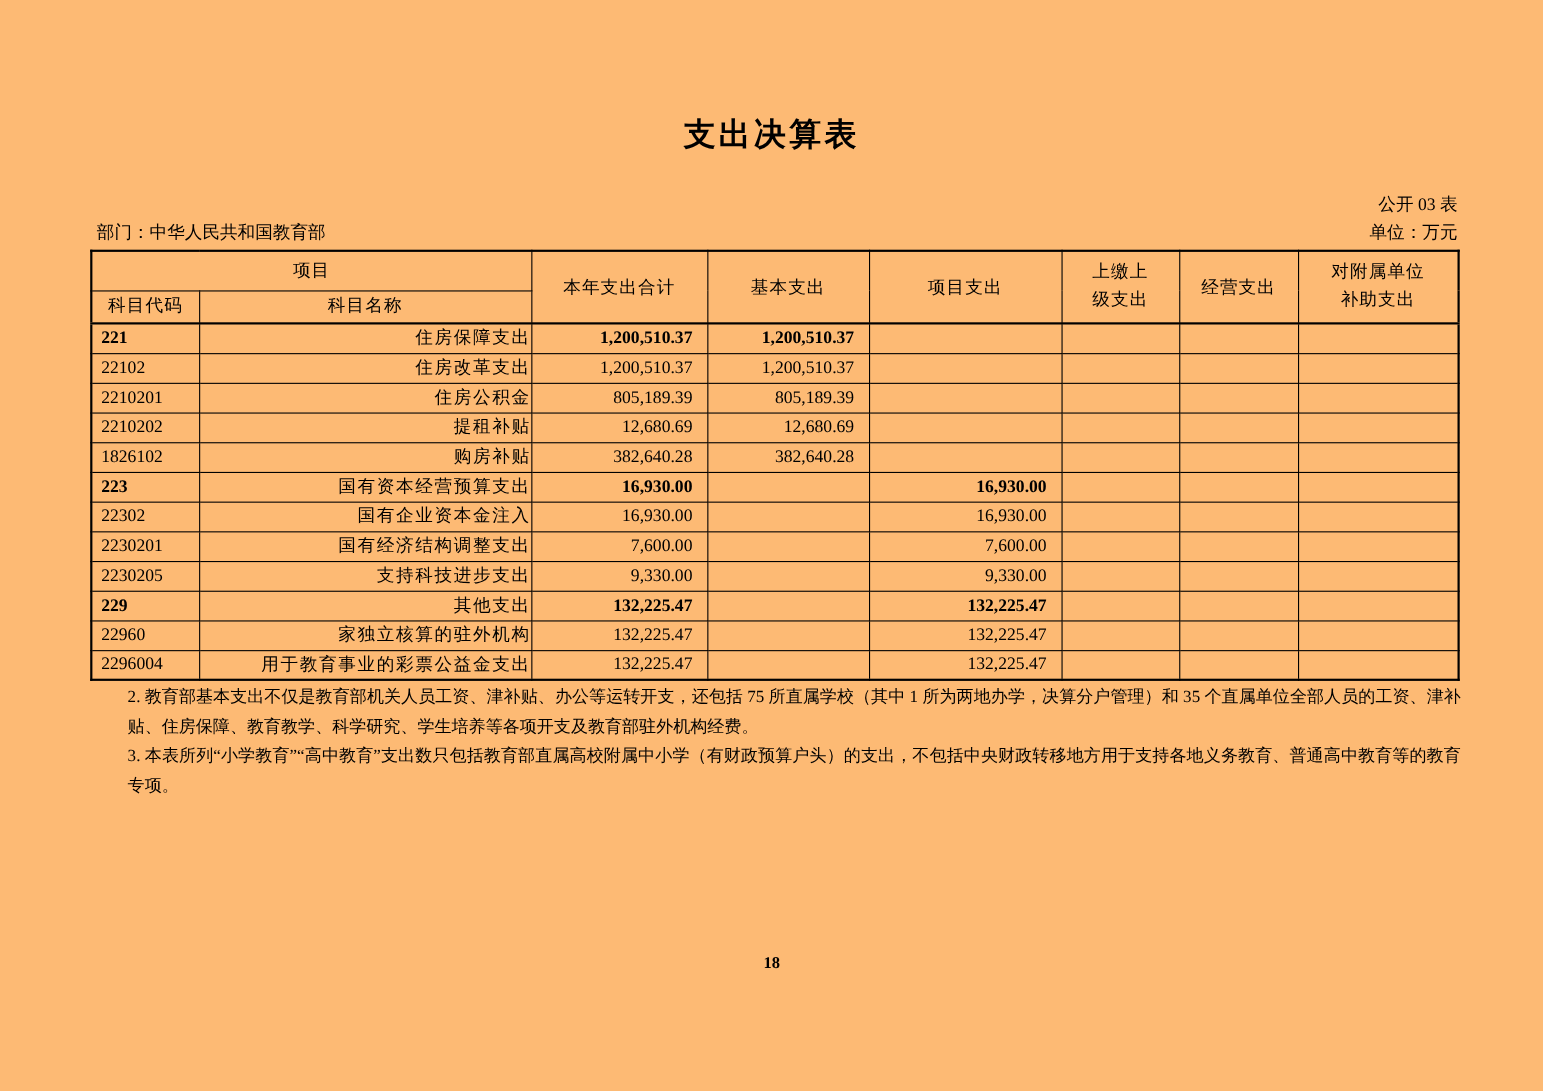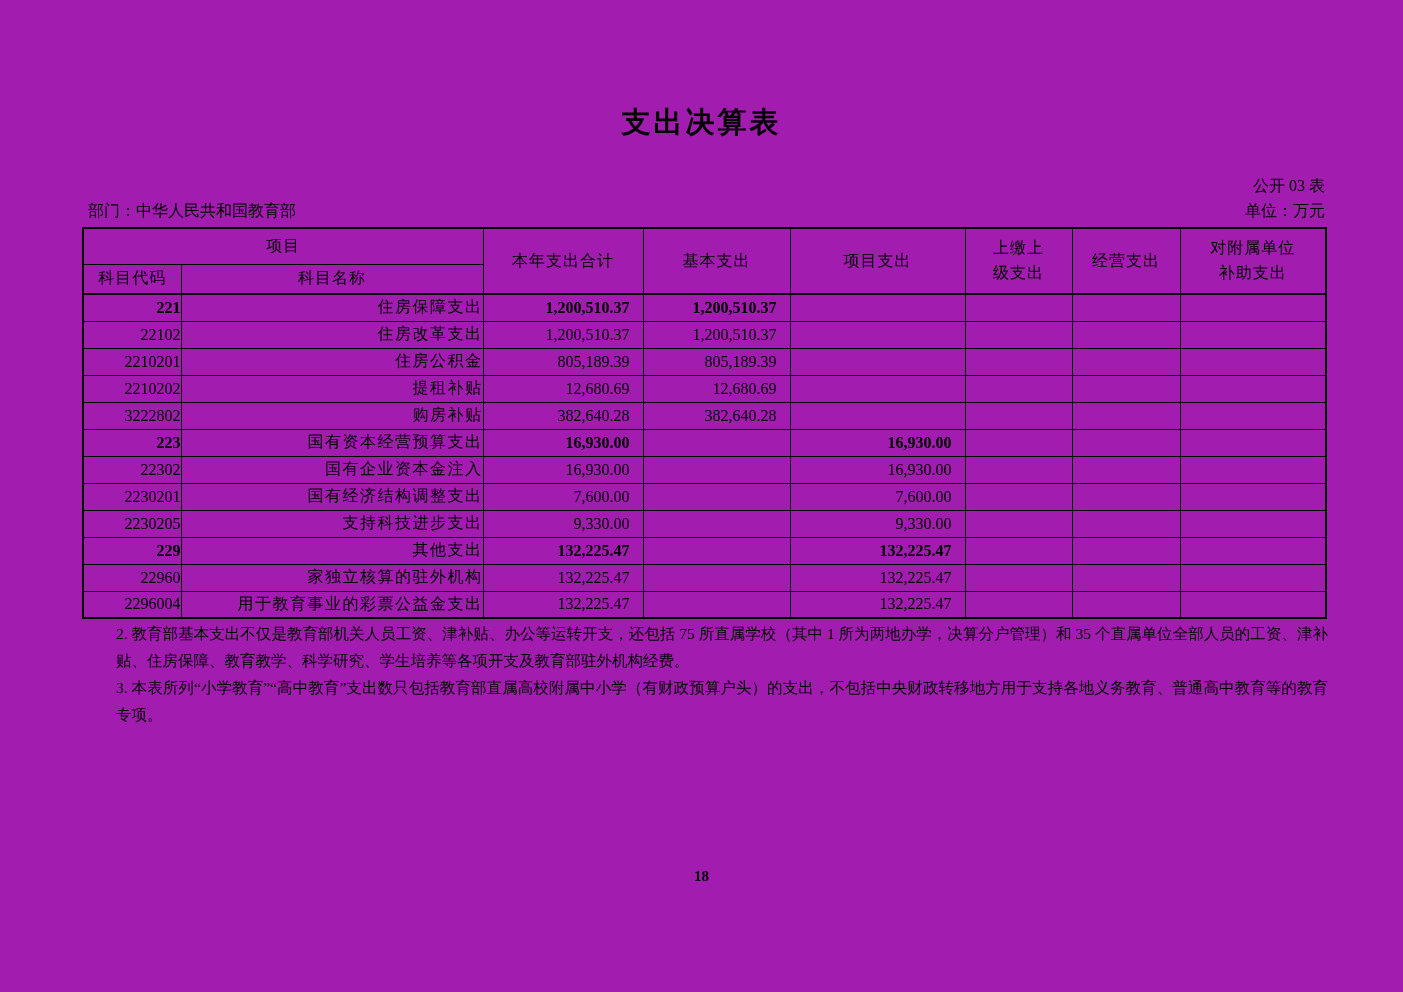--- a/index.html
+++ b/index.html
@@ -1,21 +1,21 @@
 <!DOCTYPE html>
 <html><head>
 <meta charset="utf-8">
 <style>
   * { margin: 0; padding: 0; box-sizing: border-box; }
   html, body { background: #ffffff; }
   .page {
     position: relative;
     width: 1403px;
     height: 992px;
-    background: #a21caf;
+    background: #fdba74;
     color: #000000;
     font-family: "Liberation Serif", "DejaVu Serif", serif;
     overflow: hidden;
   }
   .title {
     position: absolute;
     top: 103px;
     left: 0;
     width: 100%;
     text-align: center;
@@ -64,22 +64,22 @@
   }
   .budget-table thead tr.h-row1 { height: 36px; margin-left: 20px; }
   .budget-table thead tr.h-row2 { height: 30px; }
   .budget-table thead { border-bottom: 2px solid #000; }
   .budget-table th.two-line {
     white-space: pre-line;
     line-height: 1.55;
   }
   .budget-table tbody tr { height: 27px; }
   .budget-table td.cell-code {
-    text-align: right;
-    padding-left: 20px;
+    text-align: left;
+    padding-left: 8px;
   }
   .budget-table td.cell-name {
     text-align: right;
     padding-left: 6px;
     letter-spacing: 1.5px;
   }
   .budget-table td.cell-name.indent { padding-left: 26px; }
   .budget-table td.num {
     text-align: right;
     padding-right: 13px;
@@ -180,21 +180,21 @@
           <td class="cell-code">2210202</td>
           <td class="cell-name indent">提租补贴</td>
           <td class="num">12,680.69</td>
           <td class="num">12,680.69</td>
           <td class="num"></td>
           <td class="num"></td>
           <td class="num"></td>
           <td class="num"></td>
         </tr>
         <tr>
-          <td class="cell-code">3222802</td>
+          <td class="cell-code">1826102</td>
           <td class="cell-name indent">购房补贴</td>
           <td class="num">382,640.28</td>
           <td class="num">382,640.28</td>
           <td class="num"></td>
           <td class="num"></td>
           <td class="num"></td>
           <td class="num"></td>
         </tr>
         <tr class="bold">
           <td class="cell-code">223</td>

